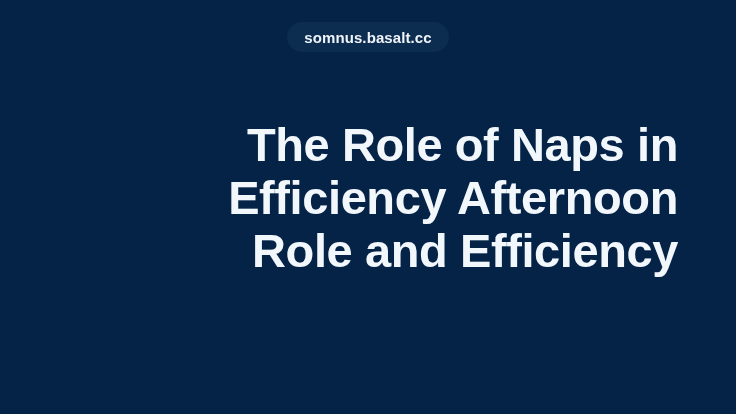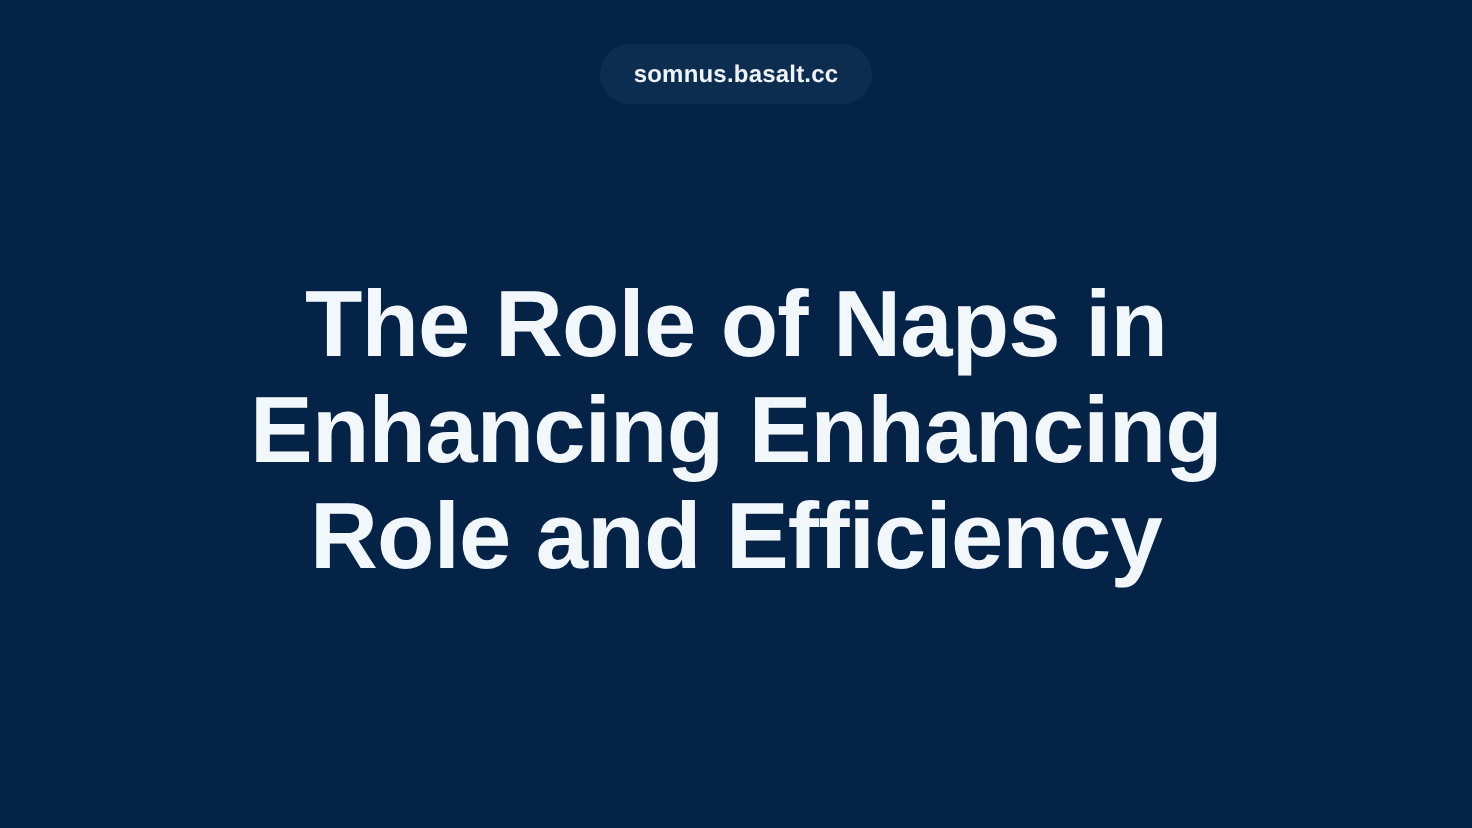--- a/index.html
+++ b/index.html
@@ -40,43 +40,43 @@
     align-items: center;
     justify-content: center;
     height: 30px;
     padding: 0 17px;
     border-radius: 15px;
     background: #0d2d50;
     box-sizing: border-box;
   }
 
   .domain-badge-label {
-    font-size: 12px;
+    font-size: 15px;
     font-weight: 700;
     letter-spacing: 0.1px;
     color: #eef4fa;
     line-height: 1;
     white-space: nowrap;
   }
 
   
   .headline-wrap {
     position: absolute;
     left: 0;
     right: 0;
     top: 118px;
     display: flex;
     flex-direction: column;
     align-items: center;
   }
 
   .headline {
-    margin: 17px;
+    margin: 0;
     width: 620px;
-    text-align: center;
+    text-align: right;
     font-size: 47px;
     line-height: 53px;
     font-weight: 700;
     letter-spacing: -0.4px;
     color: #f2f7fc;
   }
 
   .headline-line {
     display: block;
     white-space: nowrap;
@@ -89,18 +89,18 @@
 
   <div class="badge-row">
     <div class="domain-badge">
       <span class="domain-badge-label">somnus.basalt.cc</span>
     </div>
   </div>
 
   <div class="headline-wrap">
     <h1 class="headline">
       <span class="headline-line">The Role of Naps in</span>
-      <span class="headline-line">Enhancing Enhancing</span>
+      <span class="headline-line">Efficiency Afternoon</span>
       <span class="headline-line">Role and Efficiency</span>
     </h1>
   </div>
 
 </div>
 
 </body></html>

